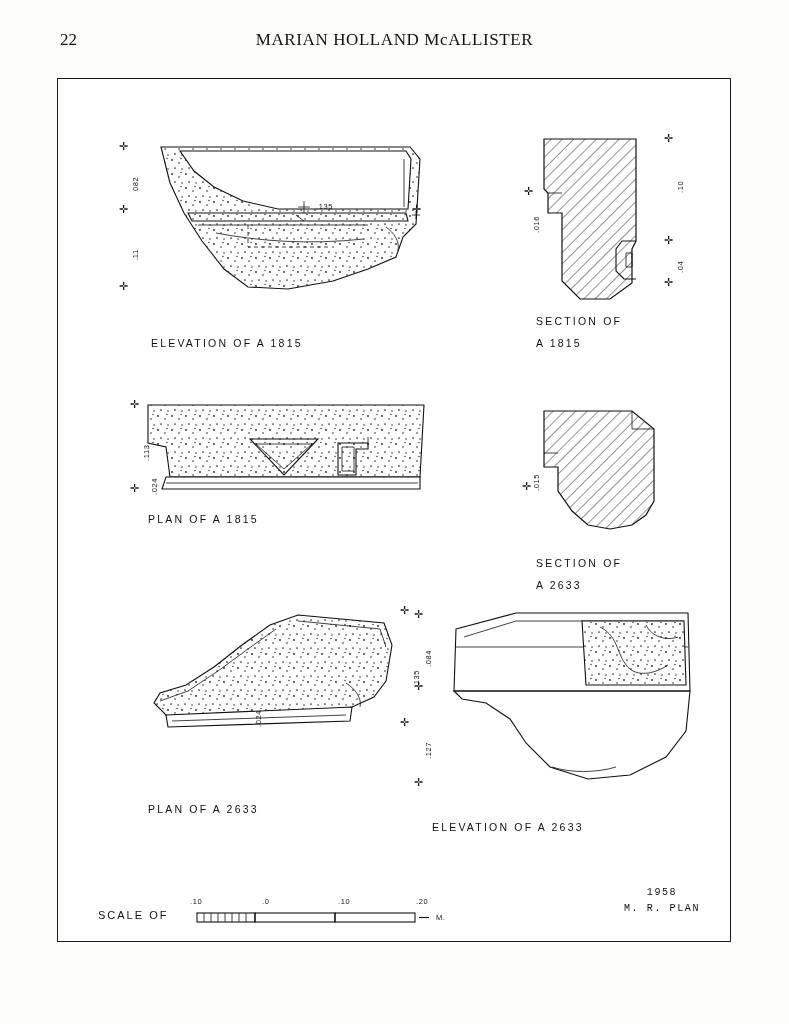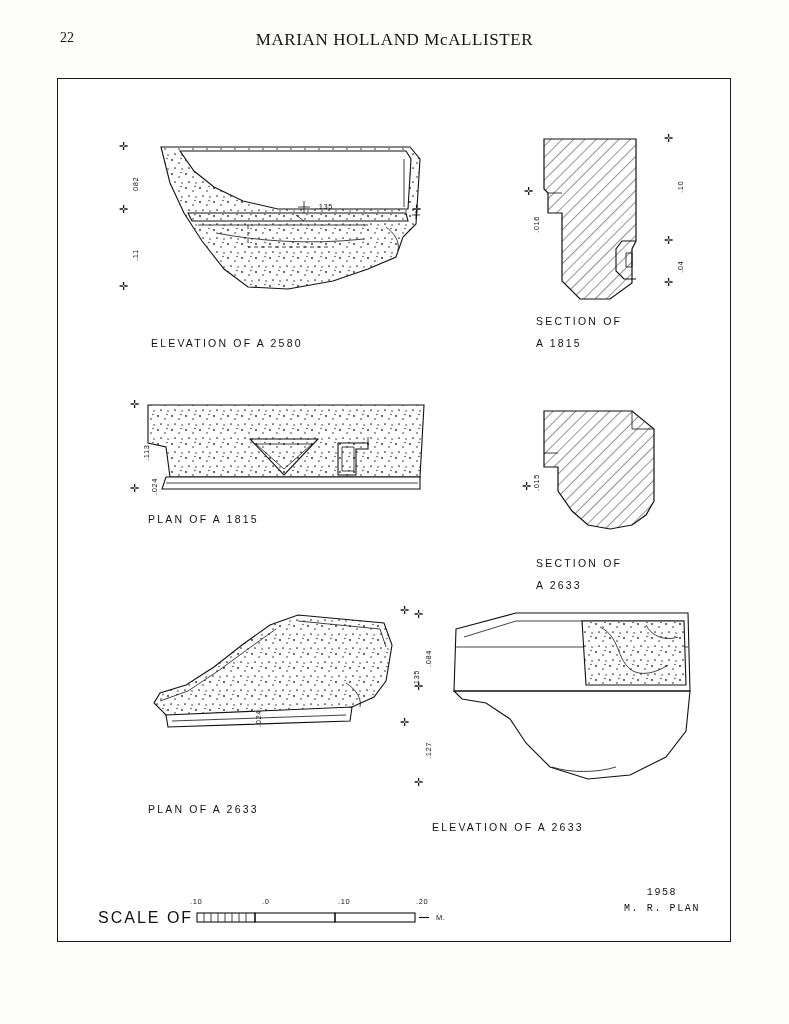--- a/index.html
+++ b/index.html
@@ -25,21 +25,21 @@
     position: absolute;
     top: 30px;
     left: 0;
     width: 789px;
     height: 26px;
   }
   .folio {
     position: absolute;
     left: 60px;
     top: 0;
-    font-size: 14px;
+    font-size: 17px;
     font-family: "Liberation Serif", serif;
   }
   .head-title {
     position: absolute;
     left: 0;
     top: 0;
     width: 789px;
     text-align: center;
     font-size: 17px;
     letter-spacing: 0.6px;
@@ -104,21 +104,21 @@
     left: 40px;
     top: 820px;
     width: 420px;
     height: 30px;
   }
   .scale-label {
     position: absolute;
     left: 0;
     top: 10px;
     font-family: "Liberation Sans", sans-serif;
-    font-size: 16px;
+    font-size: 11px;
     letter-spacing: 2px;
   }
   .credit {
     position: absolute;
     right: 30px;
     top: 806px;
     text-align: center;
     font-family: Liberation Mono, monospace;
     font-size: 10px;
     letter-spacing: 1.6px;
@@ -188,21 +188,21 @@
       </svg>
 
       <div class="tick" style="left:-9px; top:12px;">✛</div>
       <div class="tick" style="left:-9px; top:75px;">✛</div>
       <div class="tick" style="left:-9px; top:152px;">✛</div>
       <div class="tick" style="left:284px; top:75px;">✛</div>
       <div class="dim vert" style="left:3px; top:62px;">082</div>
       <div class="dim vert" style="left:3px; top:132px;">.11</div>
       <div class="dim" style="left:188px; top:73px;">.135</div>
     </div>
-    <div class="label" style="left:93px; top:258px;">ELEVATION  OF  A 2580</div>
+    <div class="label" style="left:93px; top:258px;">ELEVATION  OF  A 1815</div>
 
     <div class="drawing" style="left:478px; top:52px; width:160px; height:190px;">
       <svg width="160" height="190" viewBox="0 0 160 190">
         <path class="hatchfill" d="M8 8 L100 8 L100 110 L96 118 L96 152 L74 168 L44 168 L26 150 L26 82 L12 82 L12 62 L8 58 Z"></path>
 
         <path class="ln" d="M100 110 L86 110 L80 118 L80 140 L88 148 L100 148"></path>
         <path class="ln-thin" d="M90 122 L96 122 L96 136 L90 136 Z"></path>
         <path class="ln-thin" d="M12 62 L26 62"></path>
       </svg>
       <div class="tick" style="left:128px; top:2px;">✛</div>

